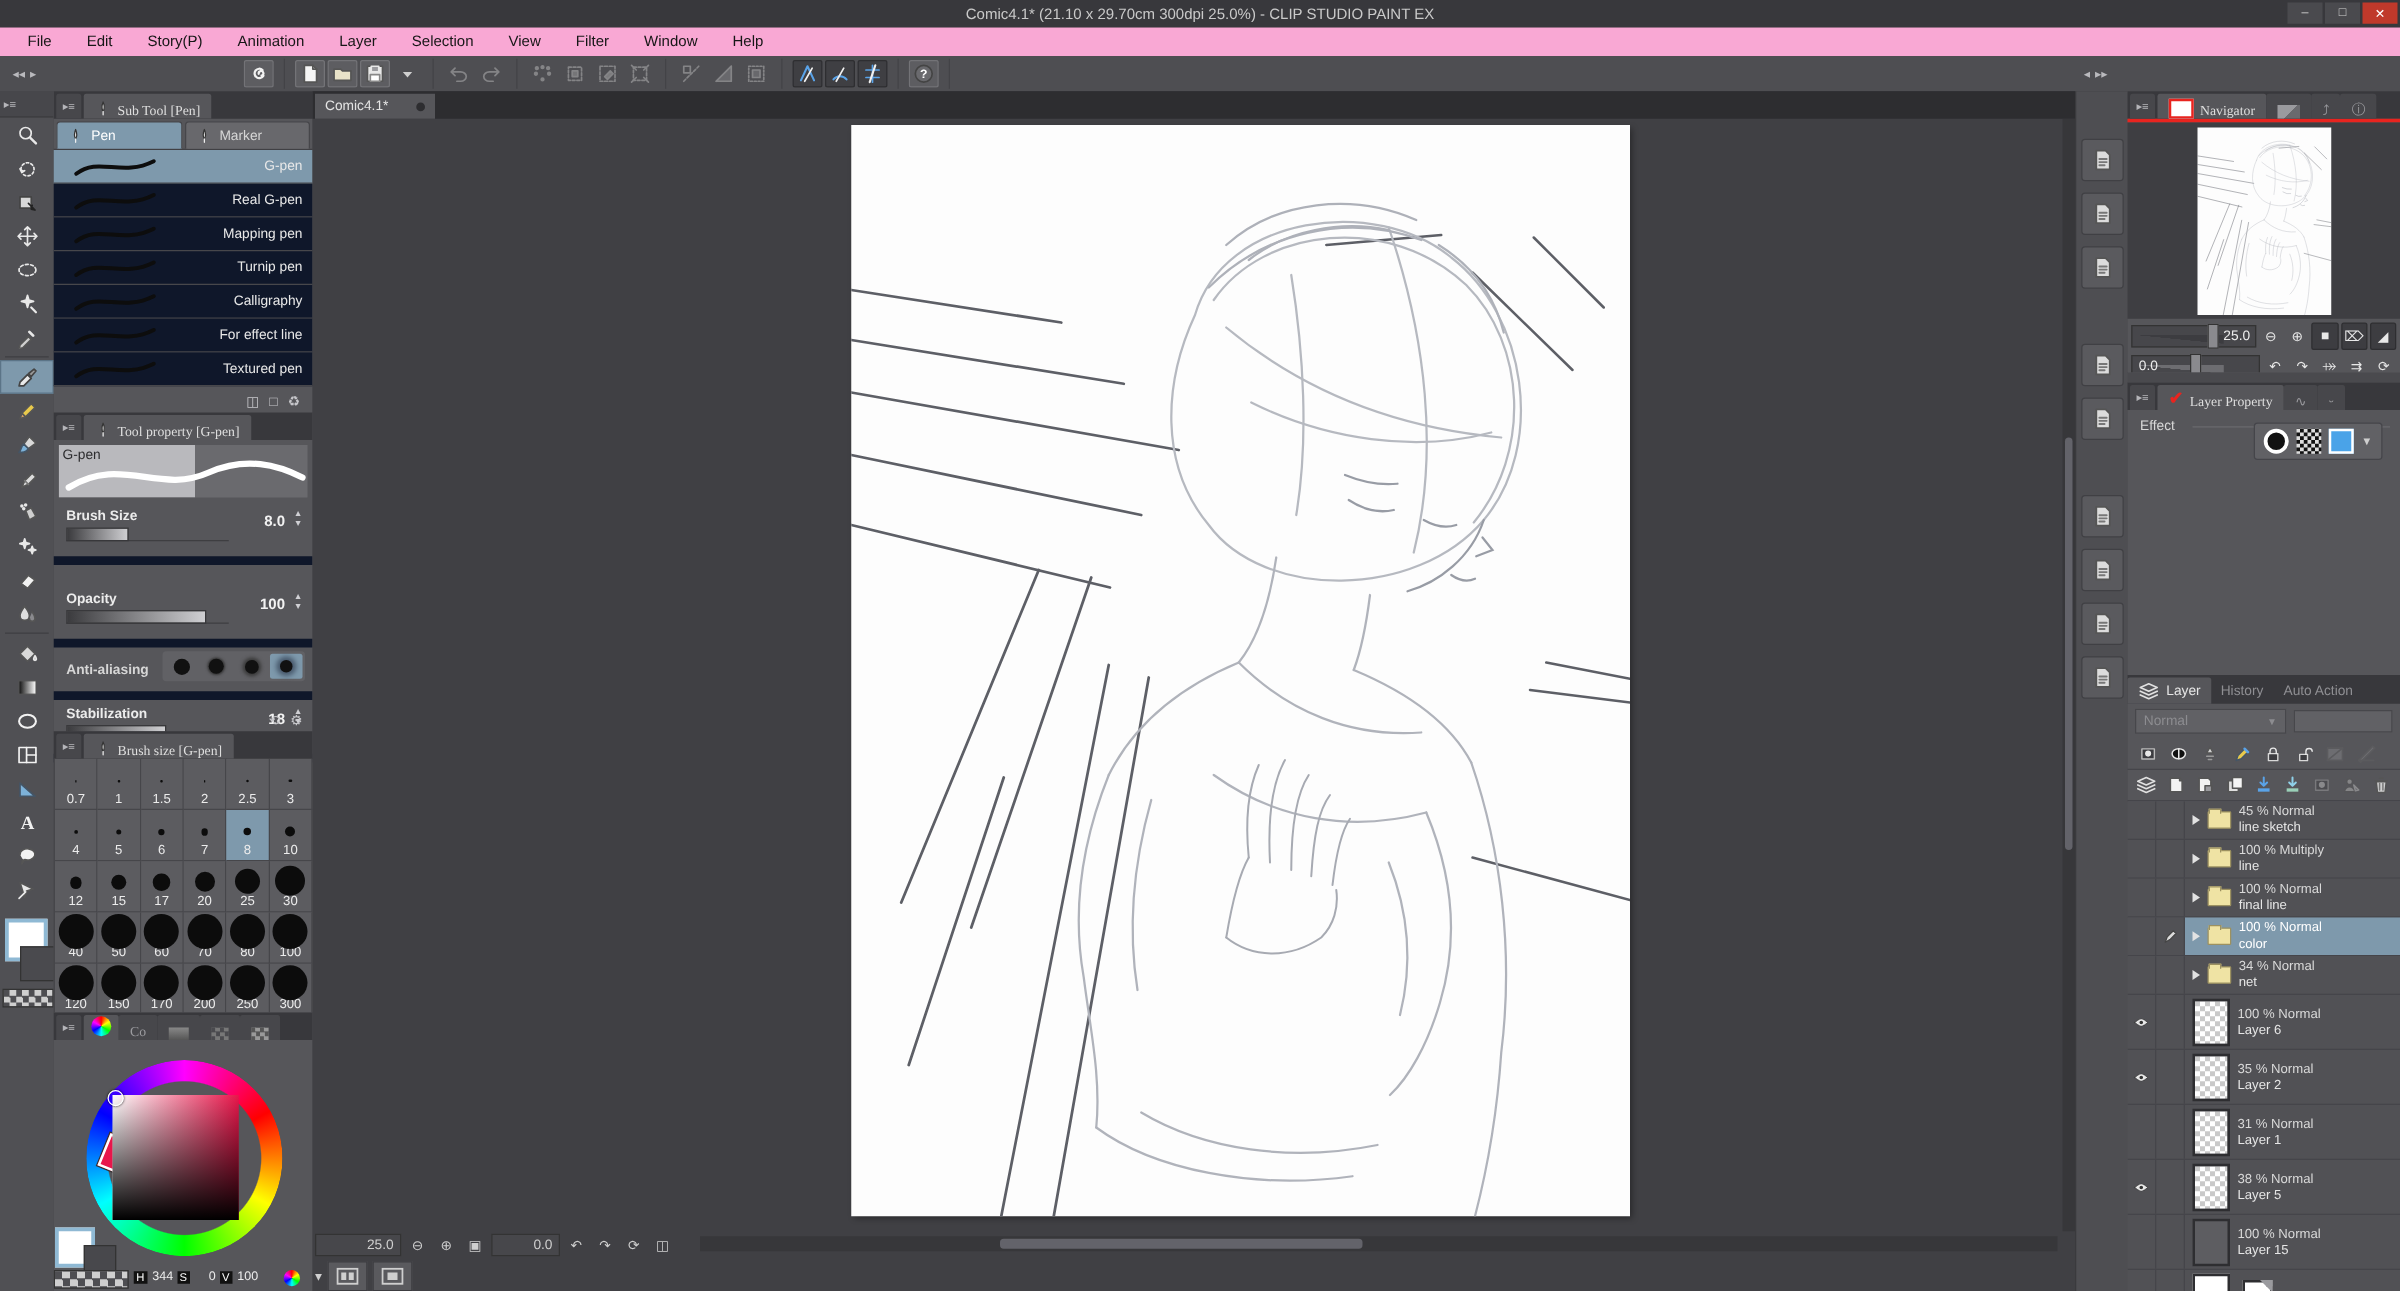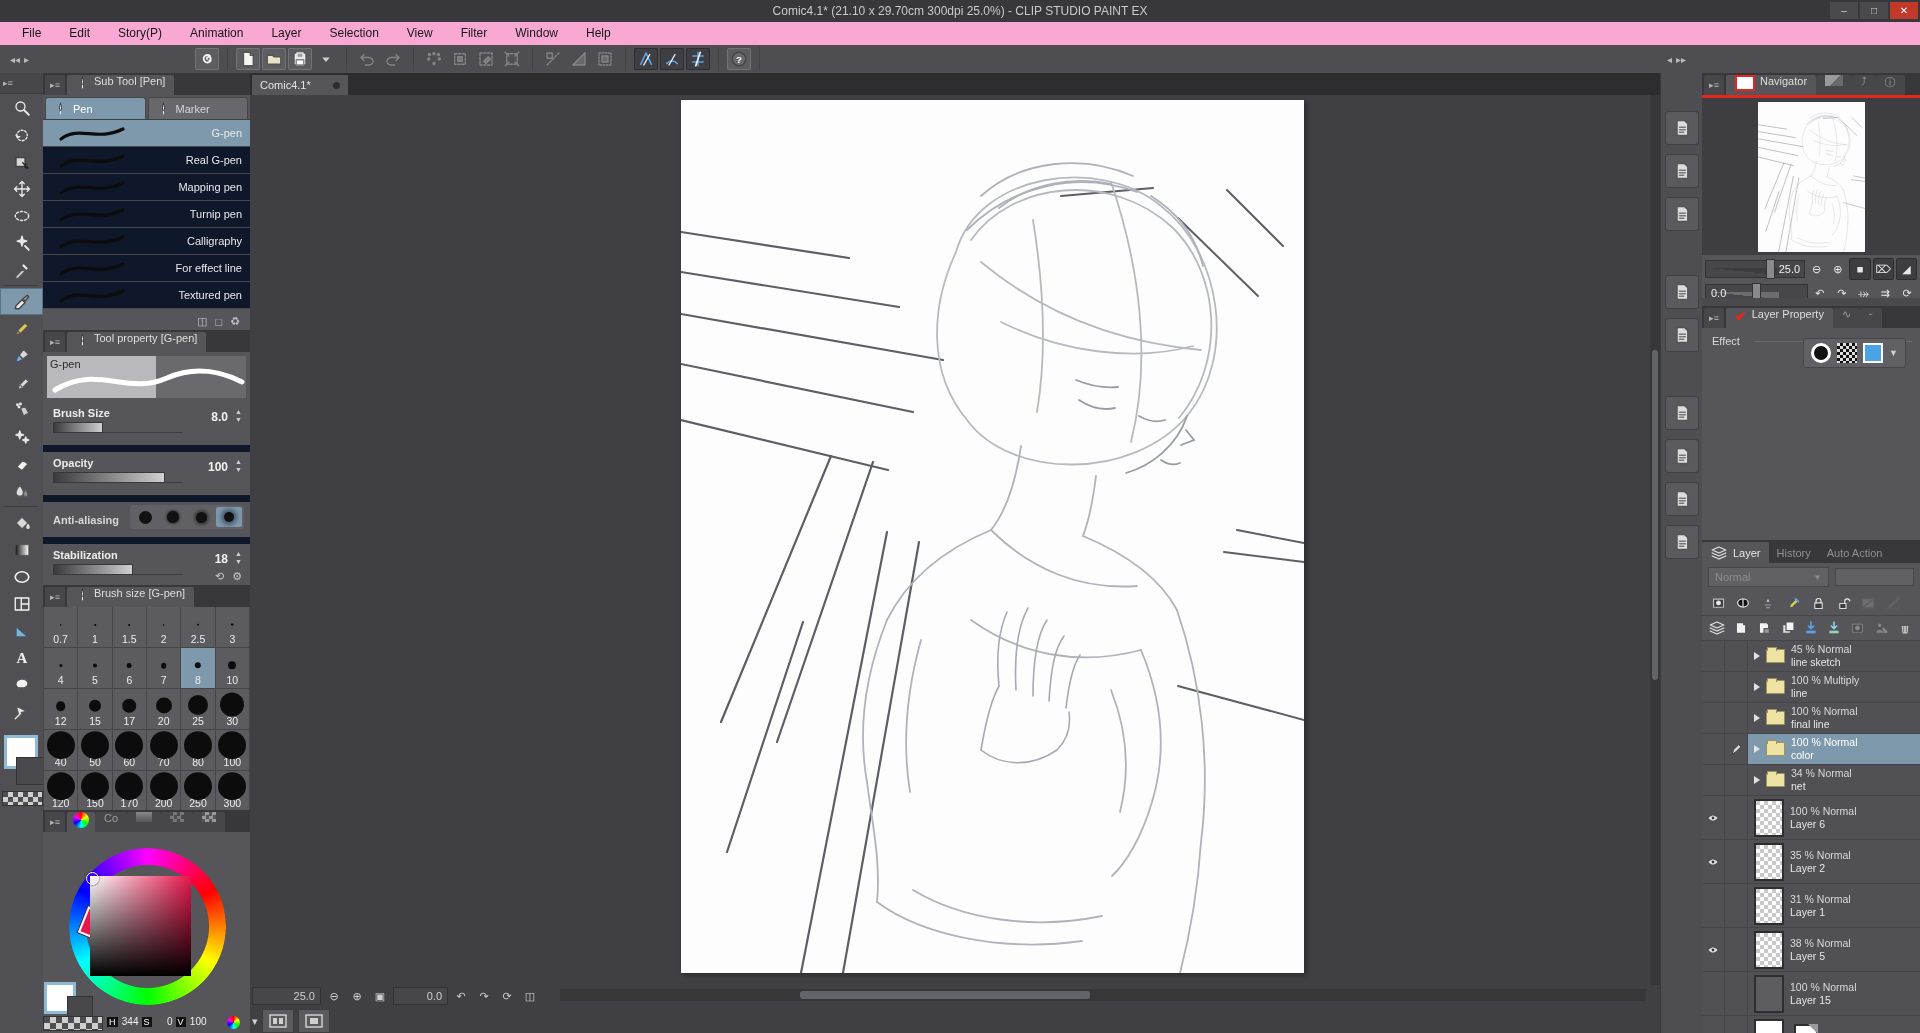--- a/index.html
+++ b/index.html
@@ -32,21 +32,21 @@
   #swatch-area{position:relative;width:43px;height:90px;margin-top:6px;}
   #main-swatch{position:absolute;left:4px;top:4px;width:28px;height:28px;background:#fff;border:3px solid #8fb9d4;}
   #sub-swatch{position:absolute;left:16px;top:26px;width:26px;height:26px;background:#4a4a4e;border:1px solid #333;}
   #trans-swatch{position:absolute;left:2px;top:60px;width:39px;height:13px;border:1px solid #333;
      background:repeating-conic-gradient(#cfcfcf 0 25%,#4e4e52 0 50%) 0 0/10px 10px;}
   
   #leftpanels{left:43px;top:73px;width:207px;height:960px;background:#56565a;border-right:1px solid #3a3a3d;}
   .panel{position:absolute;left:0;width:207px;box-sizing:border-box;background:#56565a;}
   .panel-head{height:22px;background:#38383c;display:flex;align-items:stretch;overflow:hidden;}
   .pmenu{width:20px;display:flex;align-items:center;justify-content:center;color:#b5b5b9;font-size:9px;background:#47474b;margin:2px 2px 0 2px;border-radius:2px 2px 0 0;}
-  .ptab{display:flex;align-items:flex-start;gap:5px;background:#56565a;margin-top:2px;padding:0 9px;border-radius:2px 2px 0 0;font-size:11px;color:#dedede;white-space:nowrap;}
+  .ptab{display:flex;align-items:flex-end;gap:5px;background:#56565a;margin-top:2px;padding:0 9px;border-radius:2px 2px 0 0;font-size:11px;color:#dedede;white-space:nowrap;font-family:Liberation Serif, serif;}
   
   .st-tabs{display:flex;height:24px;padding:2px 2px 0 2px;gap:2px;box-sizing:border-box;}
   .st-tab{flex:1;display:flex;align-items:center;gap:6px;padding-left:8px;font-size:11px;background:#68686c;border:1px solid #46464a;border-bottom:none;border-radius:3px 3px 0 0;}
   .st-tab.active{background:#7e99ac;color:#fff;}
   .st-list{border-top:1px solid #404044;}
   .st-item{height:26px;display:flex;align-items:center;background:#0f172a;border-bottom:1px solid #47474b;position:relative;}
   .st-item.selected{background:#7e99ac;}
   .st-item .label{position:absolute;right:8px;font-size:11px;color:#e8e8e8;}
   .st-foot{height:25px;display:flex;align-items:center;justify-content:flex-end;gap:8px;padding-right:10px;color:#c6c6ca;}
   
@@ -626,21 +626,21 @@
       <span class="prop-label">Brush Size</span>
       <span class="prop-val">8.0</span>
       <span class="spin">
           <span>▲</span>
           <span>▼</span>
         </span>
       <div class="slider">
           <div class="fill" style="width:48px;"></div>
         </div>
     </div>
-    <div class="prop-row" style="height:36px;">
+    <div class="prop-row" style="height:36px;margin-top:16px;">
       <span class="prop-label">Opacity</span>
       <span class="prop-val">100</span>
       <span class="spin">
           <span>▲</span>
           <span>▼</span>
         </span>
       <div class="slider">
           <div class="fill" style="width:110px;"></div>
         </div>
     </div>

